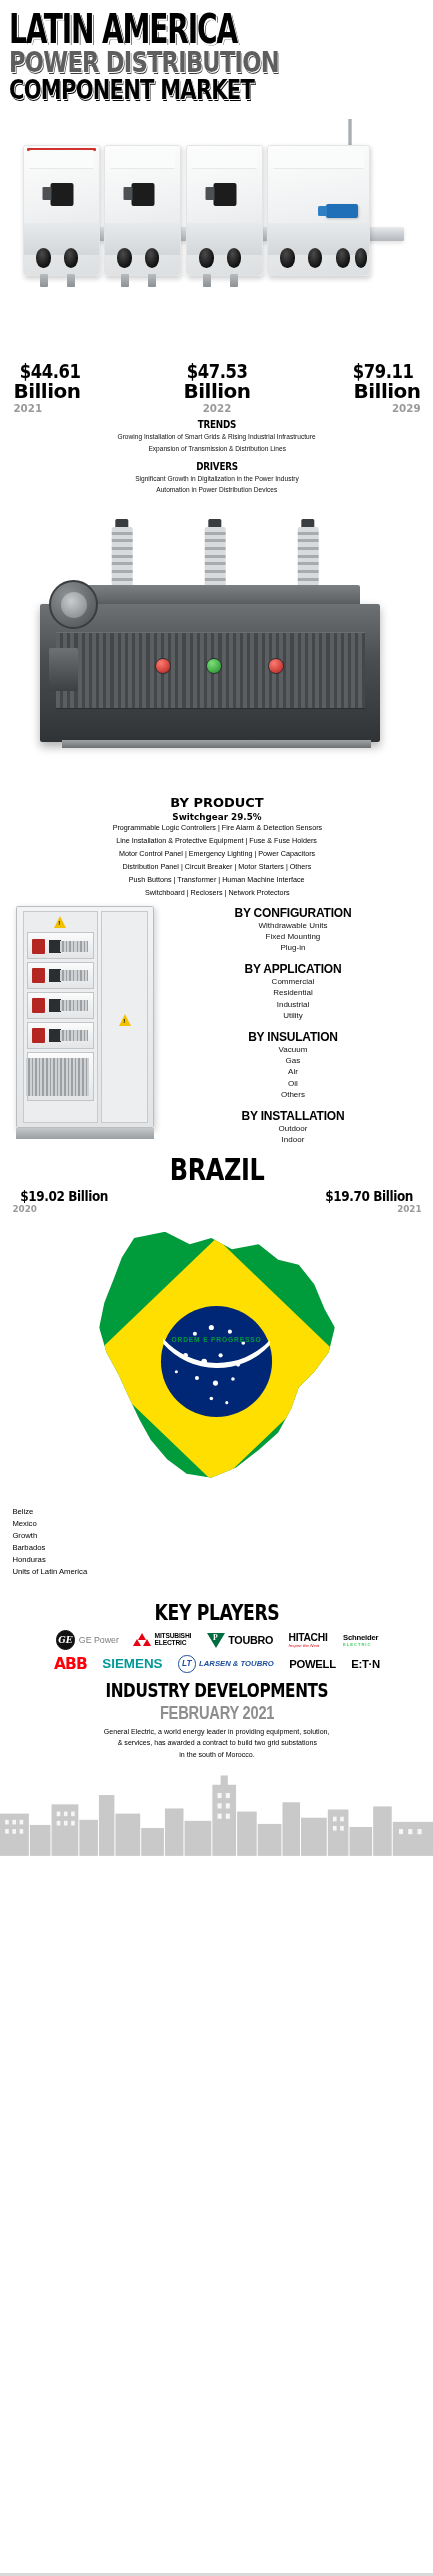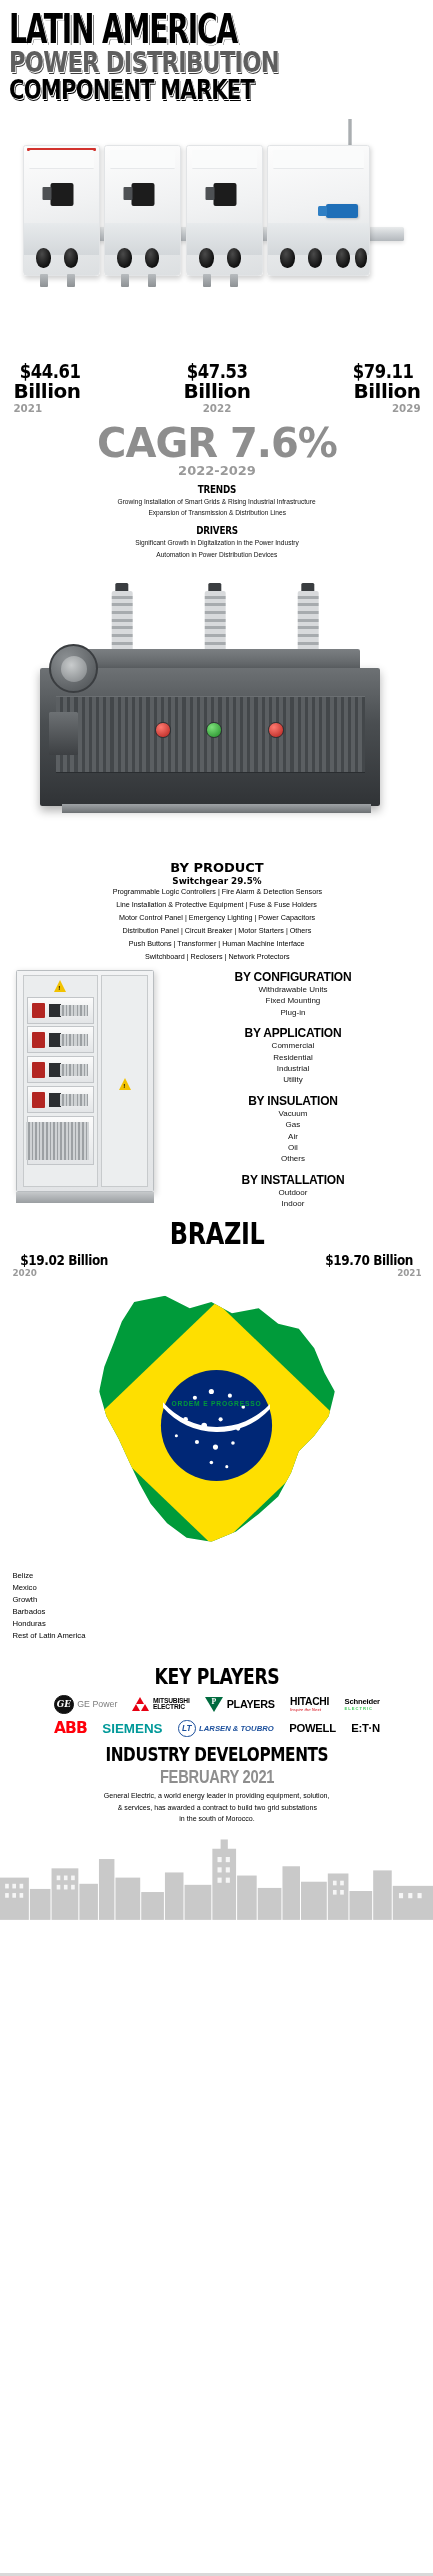--- a/index.html
+++ b/index.html
@@ -499,24 +499,20 @@
       <div class="stat-val">
         <span class="sq">$79.11</span>
       </div>
       <div class="stat-unit">
         <span class="sq">Billion</span>
       </div>
       <div class="stat-year">2029</div>
     </div>
   </div>
 
-  <div class="cagr-wrap">
-    <div class="cagr">CAGR 7.6%</div>
-    <div class="cagr-range">2022-2029</div>
-  </div>
 
   <div>
     <div class="sec-head">
       <span class="sq">TRENDS</span>
     </div>
     <div class="sec-line">
       <span class="sq">Growing Installation of Smart Grids &amp; Rising Industrial Infrastructure</span>
     </div>
     <div class="sec-line">
       <span class="sq">Expansion of Transmission &amp; Distribution Lines</span>
@@ -684,21 +680,21 @@
       </g>
       <text x="310" y="243" text-anchor="middle" font-family="Liberation Sans, sans-serif" font-size="13" font-weight="bold" fill="#009b3a" letter-spacing="1.6">ORDEM E PROGRESSO</text>
     </svg>
 
     <div class="countries">
       <div>Belize</div>
       <div>Mexico</div>
       <div>Growth</div>
       <div>Barbados</div>
       <div>Honduras</div>
-      <div>Rest of Latin America</div>
+      <div>Units of Latin America</div>
     </div>
   </div>
 
   <div class="kp-head">
     <span class="sq">KEY PLAYERS</span>
   </div>
 
   <div class="logos">
     <div class="logo">
       <div class="ge-circle">GE</div>
@@ -709,21 +705,21 @@
           <i></i>
           <i></i>
           <i></i>
         </div>
       <div class="mit-txt">MITSUBISHI<br>ELECTRIC</div>
     </div>
     <div class="logo">
       <div class="powell-mark">
           <span>P</span>
         </div>
-      <div class="powell-txt">PLAYERS</div>
+      <div class="powell-txt">TOUBRO</div>
     </div>
     <div class="logo">
       <div>
         <div class="hit-txt">HITACHI</div>
         <div class="hit-sub">Inspire the Next</div>
       </div>
     </div>
     <div class="logo">
       <div>
         <div class="sch-txt">Schneider</div>

